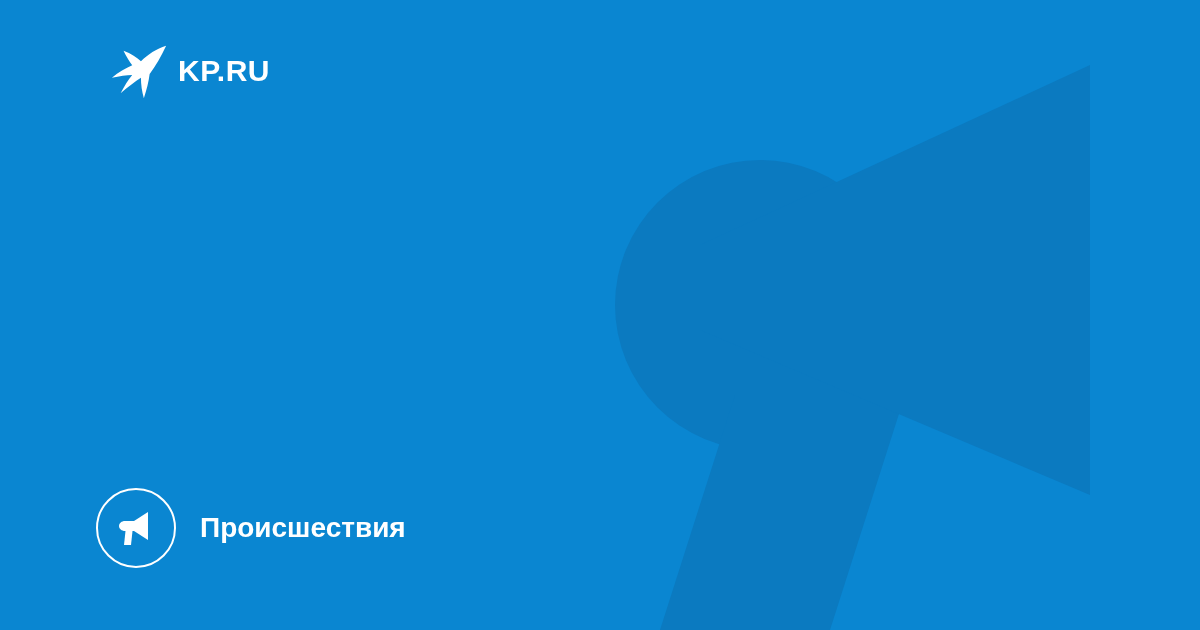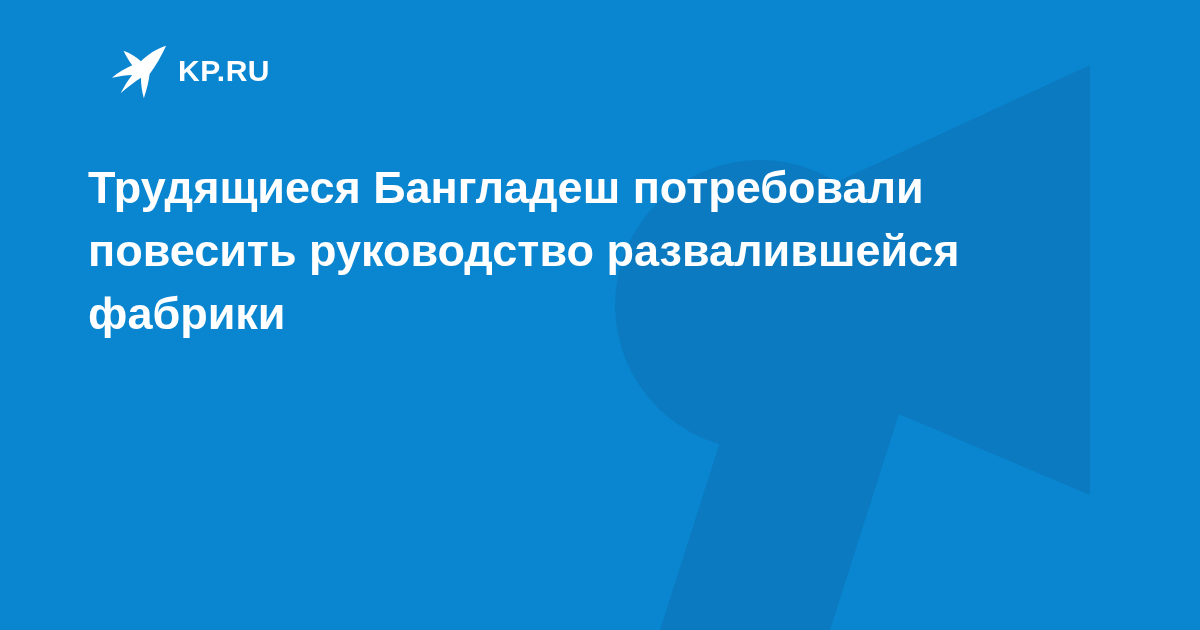--- a/index.html
+++ b/index.html
@@ -115,16 +115,25 @@
     <path d="M1090 65 L1090 495 L700 330 L700 245 Z" fill="#0b7ac0"></path>
   </svg>
 
   <div class="header">
     <svg class="bird-logo" viewBox="0 0 64 64" aria-hidden="true">
       <path d="M60 6 C50 9 41 15 34 22 C30 18 24 14 16 11 C19 17 22 22 25 26 C18 29 11 33 4 39 C12 37 19 36 25 36 C21 41 17 47 13 55 C21 48 28 43 34 39 C34 46 35 53 37 60 C40 51 42 43 43 35 C49 27 55 17 60 6 Z" fill="#ffffff"></path>
     </svg>
     <span class="brand">KP.RU</span>
   </div>
 
-  <h1 class="headline">Трудящиеся Бангладеш потребовали повесить руководство развалившейся фабрики</h1>
 
+  <div class="badge">
+    <span class="badge-circle">
+      <svg viewBox="0 0 44 44" aria-hidden="true">
+        <path d="M34 6 L34 34 L20 25 L20 15 Z" fill="#ffffff"></path>
+        <path d="M11 15 L20 15 L20 25 L11 25 C7.6 25 5 22.8 5 20 C5 17.2 7.6 15 11 15 Z" fill="#ffffff"></path>
+        <path d="M11.5 25 L18.5 25 L17 39 L10 39 Z" fill="#ffffff"></path>
+      </svg>
+    </span>
+    <span class="badge-label">Происшествия</span>
+  </div>
 
 </div>
 
 </body></html>

